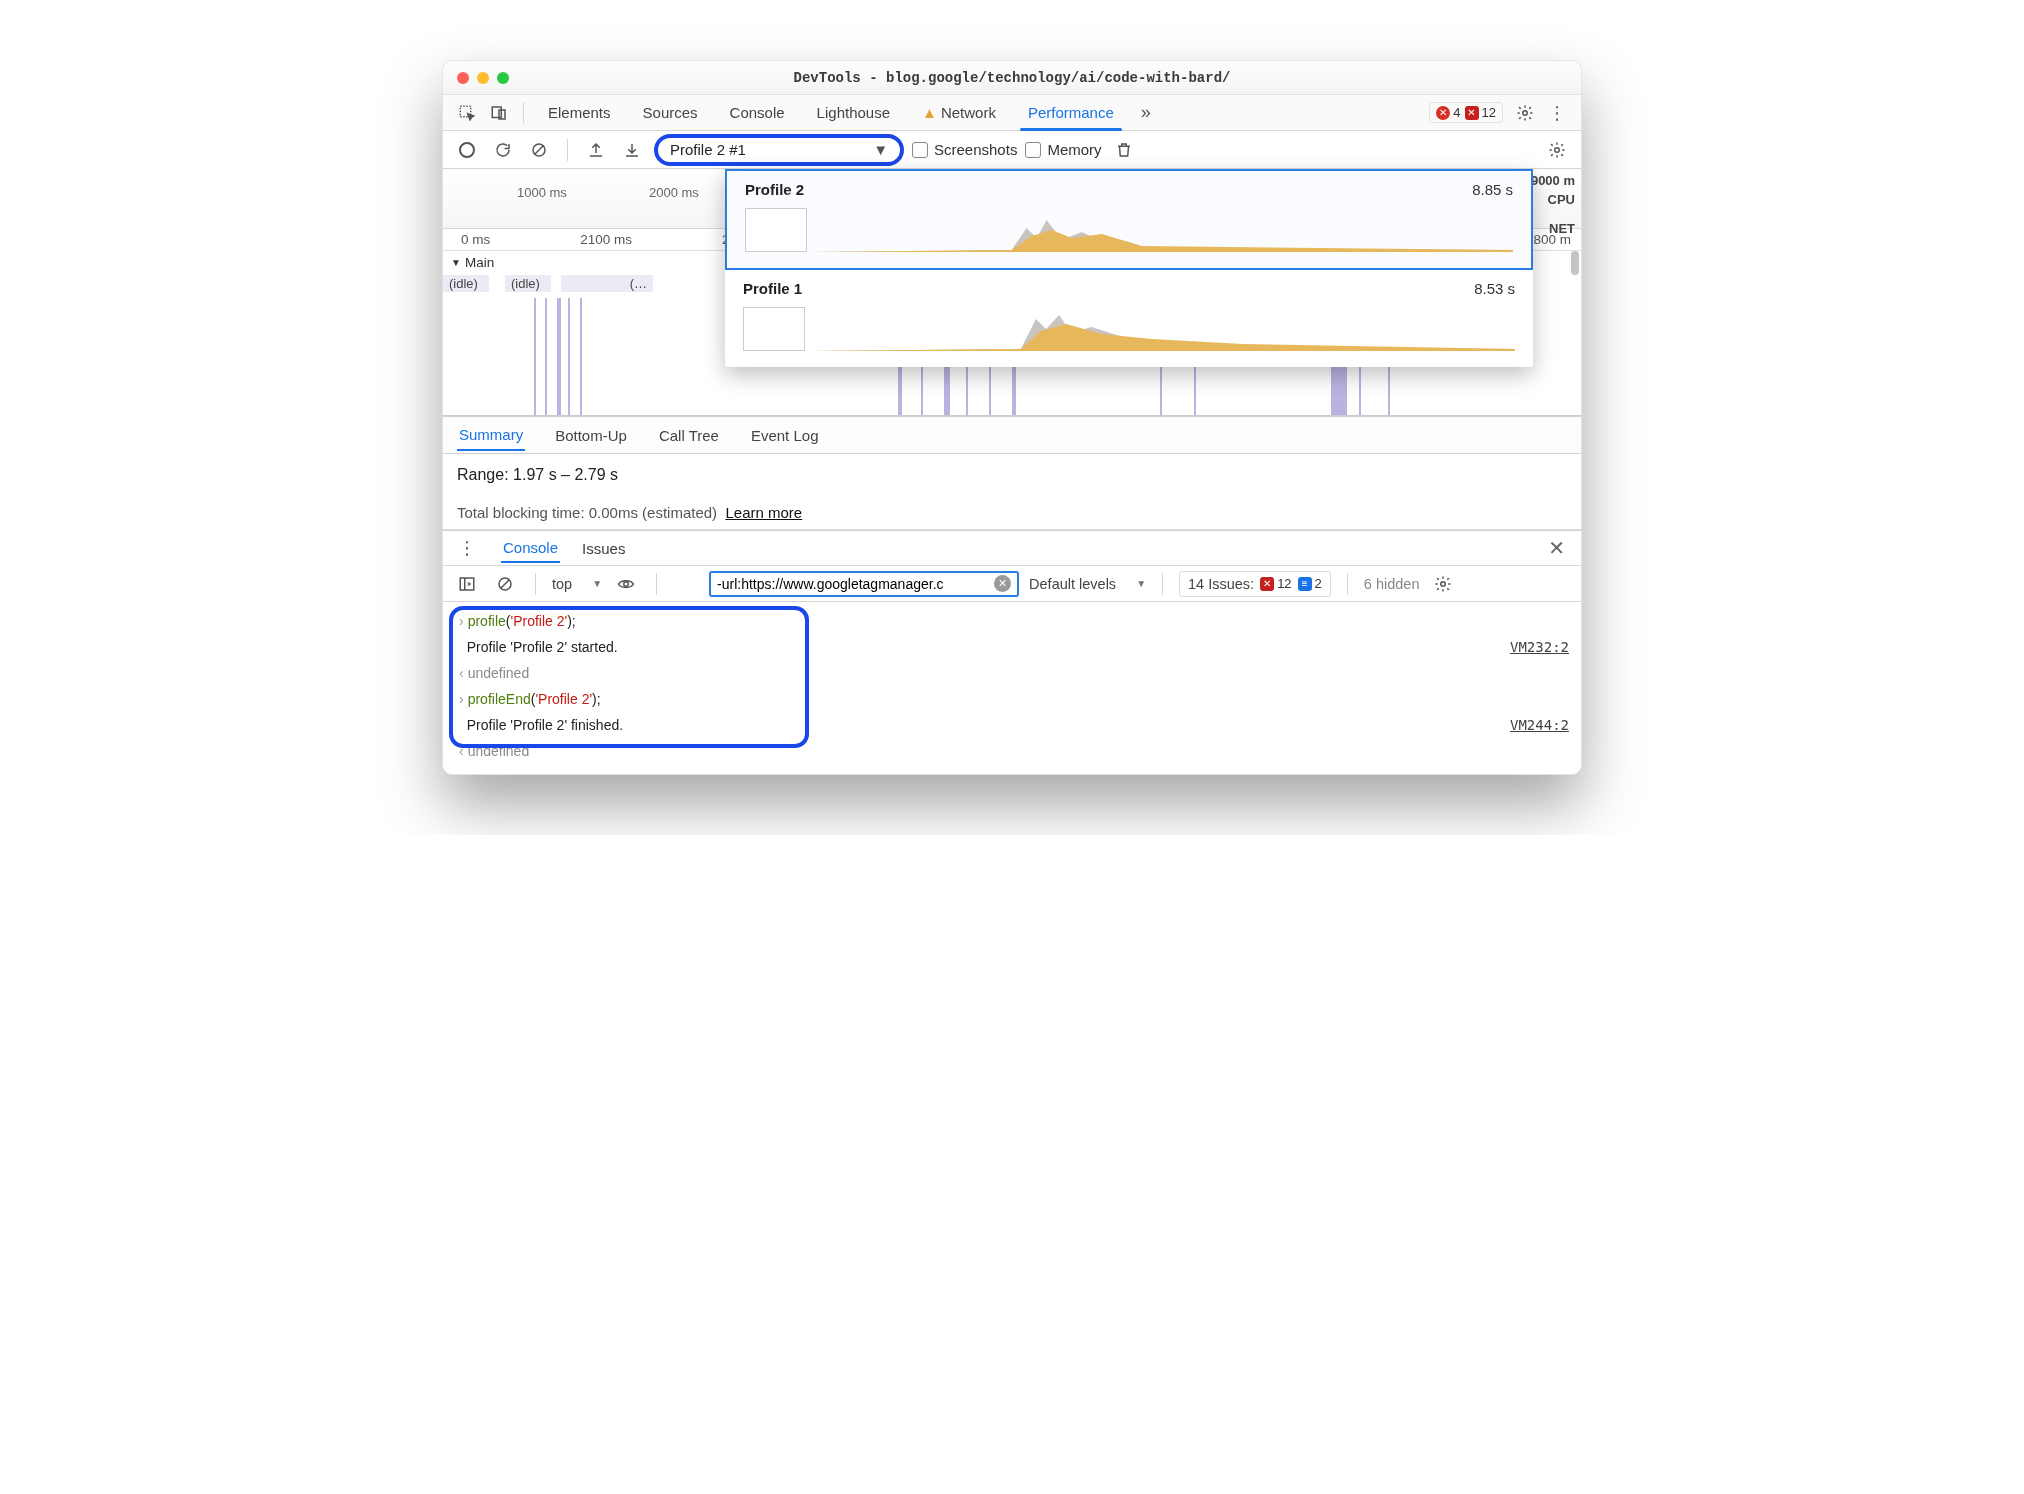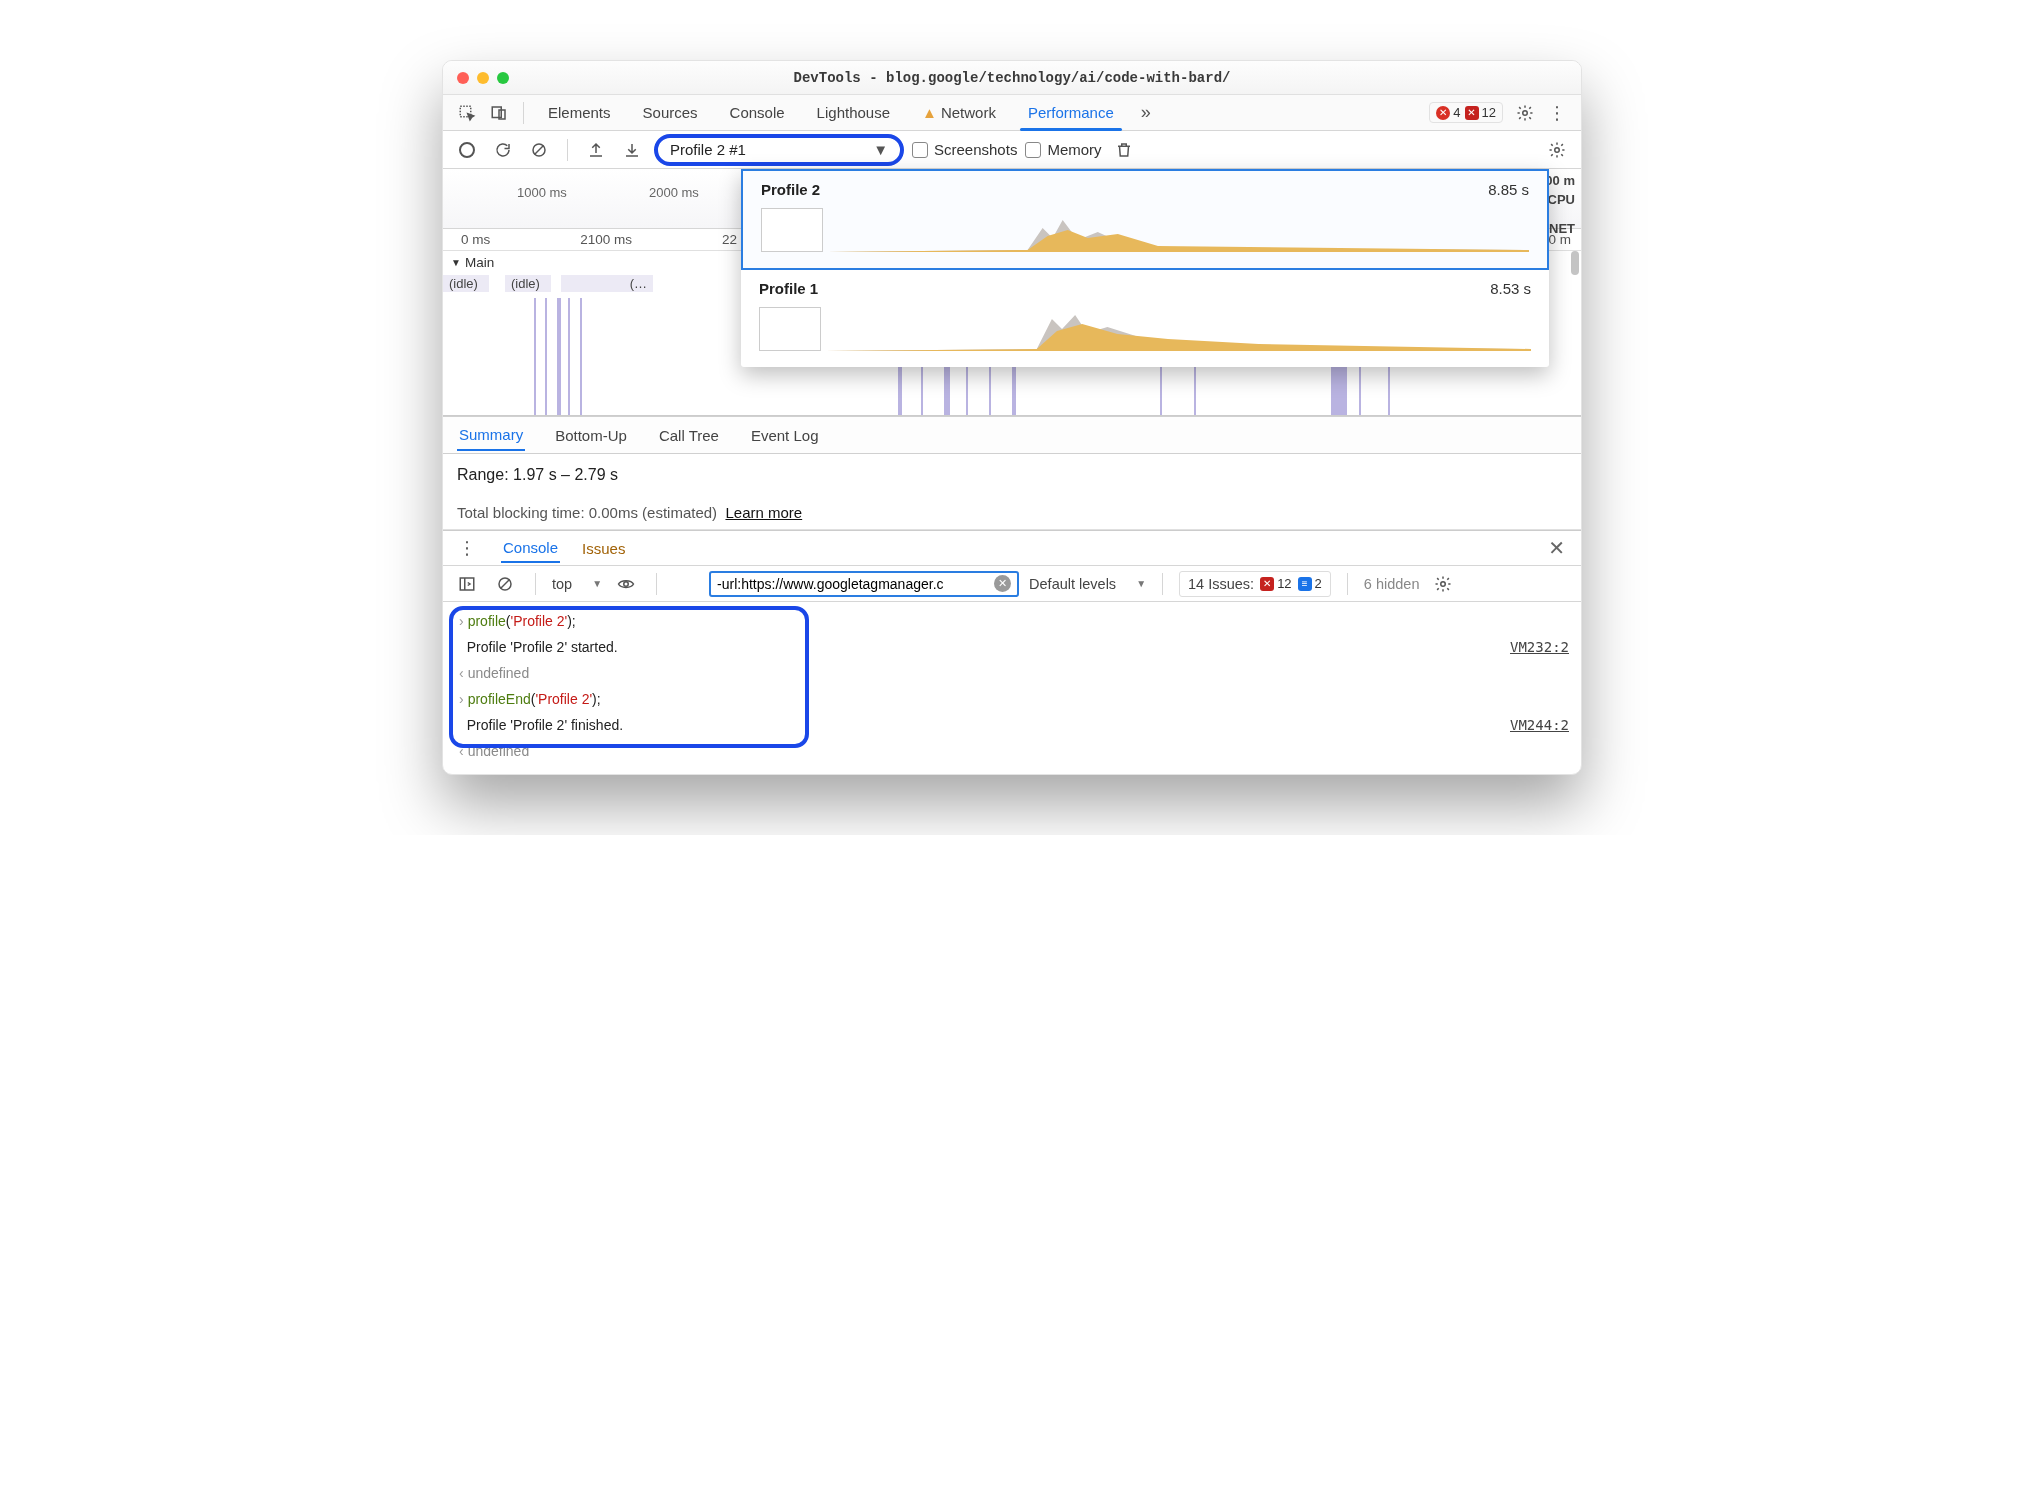--- a/index.html
+++ b/index.html
@@ -23,21 +23,21 @@
   .bpill { display:flex; align-items:center; gap:3px; font-size:13px; color:#333; }
   .bpill .sq { width:14px; height:14px; border-radius:3px; display:flex; align-items:center; justify-content:center; font-size:10px; color:#fff; }
   .sq.red { background:#d93025; border-radius:50%; } .sq.darkred { background:#c5221f; } .sq.blue { background:#1a73e8; }
 
   .toolbar2 { height:38px; border-bottom:1px solid #d6d6d6; display:flex; align-items:center; padding:0 10px; gap:8px; position:relative; }
   .rec { width:16px; height:16px; border:2px solid #555; border-radius:50%; }
   .profile-select { width:250px; height:32px; border:4px solid #1a47e8; border-radius:16px; display:flex; align-items:center; padding:0 12px; justify-content:space-between; font-size:15px; color:#222; cursor:pointer; }
   .chk { display:flex; align-items:center; gap:6px; font-size:15px; color:#333; }
   .chkbox { width:16px; height:16px; border:1.5px solid #888; border-radius:3px; }
 
-  .dropdown { position:absolute; top:38px; left:298px; width:808px; background:#fff; box-shadow:0 8px 22px rgba(0,0,0,0.25); z-index:50; border-radius:3px; }
+  .dropdown { position:absolute; top:38px; left:282px; width:808px; background:#fff; box-shadow:0 8px 22px rgba(0,0,0,0.25); z-index:50; border-radius:3px; }
   .dd-item { padding:10px 18px 16px 18px; display:flex; flex-direction:column; gap:6px; }
   .dd-item.sel { border:2px solid #2a7de1; background:#fafcff; }
   .dd-head { display:flex; justify-content:space-between; font-size:15px; }
   .dd-head .name { font-weight:700; color:#222; }
   .dd-head .time { color:#333; }
   .dd-flame { height:48px; display:flex; align-items:flex-end; gap:4px; }
   .thumb { width:62px; height:44px; border:1px solid #ccc; background:#fff; }
   .flame { flex:1; position:relative; height:42px; }
   .flame svg { width:100%; height:100%; }
 
@@ -60,21 +60,21 @@
 
   .summary-tabs { height:38px; border-bottom:1px solid #d0d0d0; border-top:1px solid #d0d0d0; display:flex; align-items:center; padding:0 14px; gap:28px; background:#fdfdfd; }
   .stab { font-size:15px; color:#444; cursor:pointer; padding:6px 2px; }
   .stab.active { color:#1a73e8; font-weight:500; border-bottom:2.5px solid #1a73e8; }
 
   .range { padding:12px 14px 8px; font-size:16px; color:#222; border-bottom:1px solid #e0e0e0; }
   .range .r2 { font-size:15px; color:#555; margin-top:20px; }
   .range .r2 a { color:#111; }
 
   .drawer-tabs { height:36px; border-top:1px solid #ccc; border-bottom:1px solid #d6d6d6; display:flex; align-items:center; padding:0 10px; gap:20px; }
-  .dtab { font-size:15px; color:#a16207; cursor:pointer; padding:5px 2px; }
+  .dtab { font-size:15px; color:#404040; cursor:pointer; padding:5px 2px; }
   .dtab.active { color:#1a73e8; border-bottom:2.5px solid #1a73e8; }
   .close-x { margin-left:auto; font-size:20px; color:#666; cursor:pointer; padding:0 6px; }
 
   .console-bar { height:36px; border-bottom:1px solid #d6d6d6; display:flex; align-items:center; padding:0 10px; gap:10px; font-size:14.5px; color:#444; }
   .filter-box { border:2px solid #2a7de1; border-radius:3px; height:26px; width:310px; display:flex; align-items:center; padding:0 6px; background:#fff;margin-left:36px; }
   .filter-box input { border:none; outline:none; flex:1; font-size:14px; }
   .clear-pill { width:17px; height:17px; background:#9a9a9a; border-radius:50%; color:#fff; display:flex; align-items:center; justify-content:center; font-size:11px; cursor:pointer; }
   .ctx { display:flex; align-items:center; gap:20px; cursor:pointer; }
   .issues-box { border:1px solid #ddd; border-radius:3px; padding:2px 8px; display:flex; align-items:center; gap:6px; height:26px; }
   .hidden-lbl { color:#888; }

